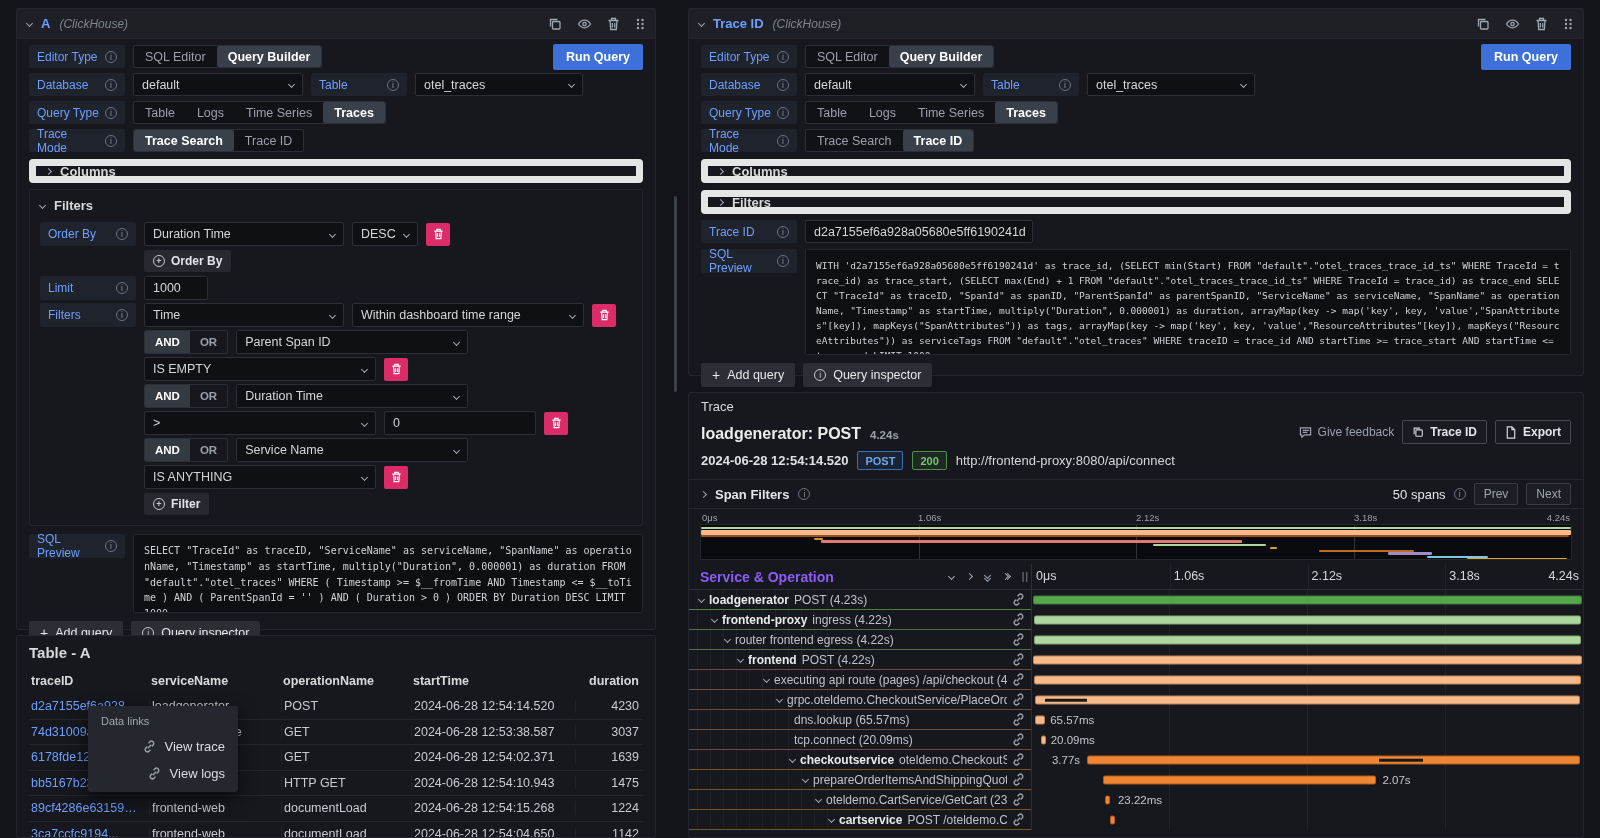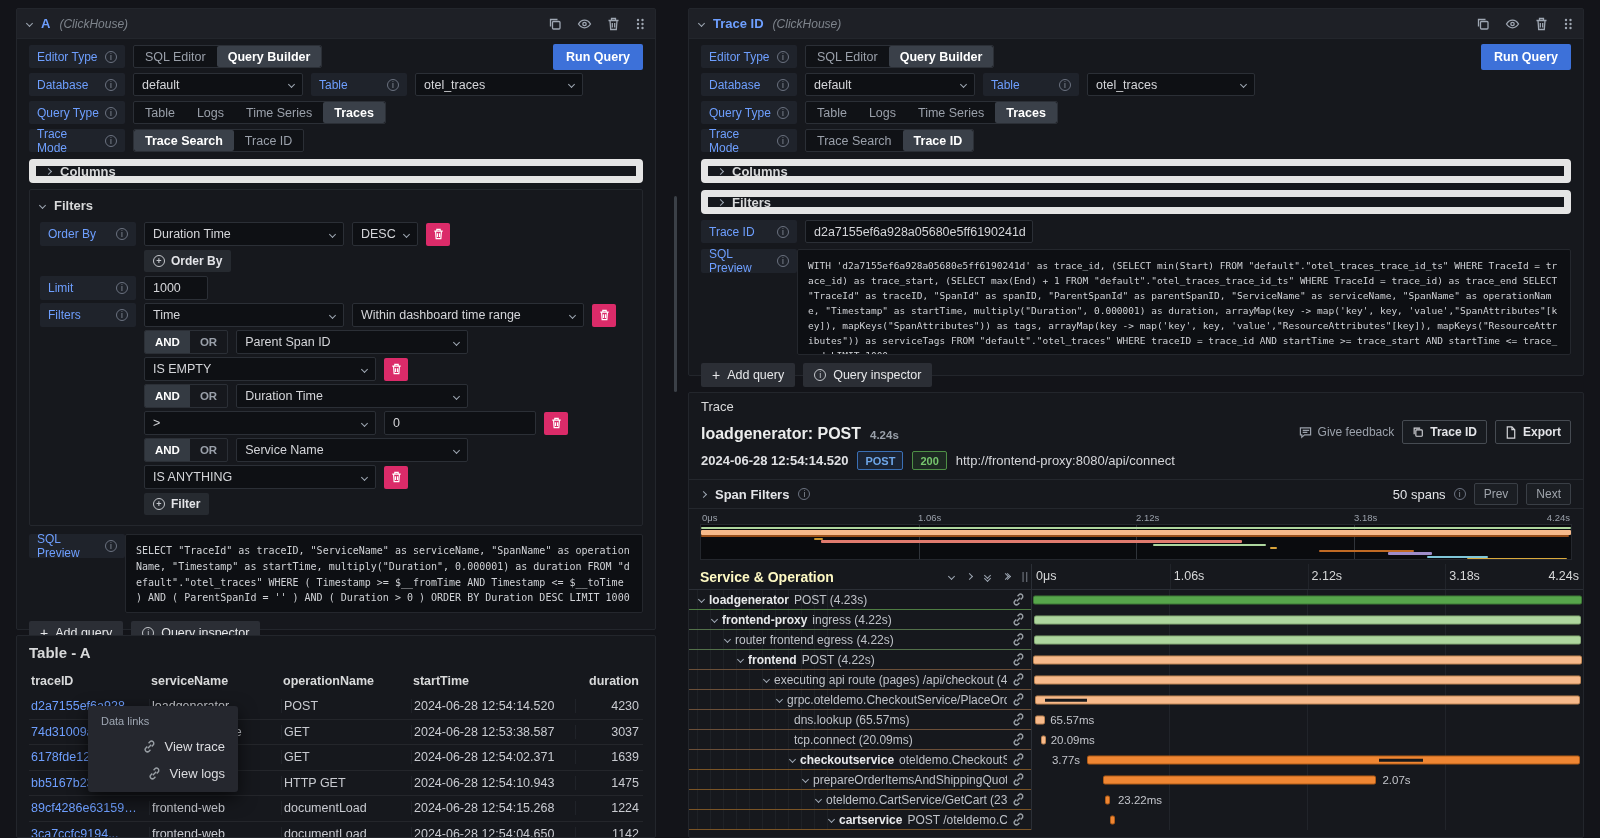--- a/index.html
+++ b/index.html
@@ -28,21 +28,21 @@
   .trash{width:24px;height:23px;background:#DB2B69;border-radius:2px;display:inline-flex;align-items:center;justify-content:center;flex:none}
   .cbox{border:7px solid #e5e5e5;border-radius:4px;display:flex;align-items:center;gap:9px;height:24px;padding:0 10px;margin-top:7px;color:#d8d9da;font-size:13px;font-weight:600}
   .fbox{border:1px solid #24272d;border-radius:2px;padding:8px 10px 9px;margin-top:6px}
   .fbox .fhead{display:flex;align-items:center;gap:9px;color:#d8d9da;font-size:13px;font-weight:600;margin-bottom:9px}
   .fbox .frow{margin-bottom:3px;height:24px}
   .andor{display:flex;border:1px solid #2b2f36;border-radius:2px;height:100%;overflow:hidden}
   .andor span{display:flex;align-items:center;padding:0 10px;font-size:11.5px;color:#9aa0aa;font-weight:600}
   .andor .on{background:#343a42;color:#fff}
   .addbtn{display:inline-flex;align-items:center;gap:6px;height:22px;padding:0 9px;background:#262a30;color:#e3e4e8;font-size:12px;font-weight:600;border-radius:2px}
   .pcirc{width:12px;height:12px;border:1px solid #c4c7cc;border-radius:50%;font-size:9px;display:inline-flex;align-items:center;justify-content:center;color:#c4c7cc;font-style:normal}
-  .sqlrow{display:flex;margin-top:8px}
+  .sqlrow{display:flex;gap:8px;margin-top:8px}
   .sqlrow .lbl{height:24px;align-self:flex-start}
   .code{flex:1;background:#0d0f13;border:1px solid #24272d;border-radius:2px;padding:8px 10px;font-family:"DejaVu Sans Mono","Liberation Mono",monospace;color:#d0d2d6;white-space:pre-wrap;word-break:break-all;overflow:hidden}
   .code.l{font-size:10px;line-height:1.58;height:79px}
   .code.rr{font-size:9.5px;line-height:1.58;height:106px}
   .footer{display:flex;gap:8px;margin-top:8px}
   .fbtn{display:inline-flex;align-items:center;gap:7px;height:24px;padding:0 11px;background:#2b2e35;color:#e6e7e9;font-size:12.5px;font-weight:500;border-radius:2px}
   svg{flex:none}
   
   .tpanel{left:16px;top:635px;width:640px;height:203px;overflow:hidden}
   .ttitle{padding:8px 12px 6px;font-size:15px;font-weight:600;color:#d8d9da}
@@ -81,21 +81,21 @@
   
   .mmap{margin:2px 11px 0;position:relative}
   .mticks{position:relative;height:13px;font-size:9.5px;color:#9aa0aa}
   .mticks span{position:absolute;top:1px}
   .mbody{position:relative;height:36px;background:#0a0b0e;border:1px solid #24272d;overflow:hidden}
   .mbody i{position:absolute;border-radius:1px}
   .mgl{position:absolute;top:0;bottom:0;width:1px;background:#6a727c66}
   
   .soh{display:flex;height:26px;border-bottom:1px solid #2b2f36;margin-top:4px}
   .sol{width:342px;flex:none;display:flex;align-items:center;padding-left:11px;gap:4px}
-  .sol b{font-size:14px;color:#fef9c3;margin-right:10px}
+  .sol b{font-size:14px;color:#8b5cf6;margin-right:10px}
   .soi{display:flex;gap:13px;align-items:center;margin-left:auto;margin-right:8px;color:#c3c5cb}
   .dd{display:inline-flex;flex-direction:column;gap:1px}
   .rsz{color:#8a919c;font-size:10px;letter-spacing:1px;margin-right:2px}
   .sor{flex:1;position:relative;font-size:12.5px;color:#d8d9da;border-left:1px solid #2b2f36}
   .sor span{position:absolute;top:5px}
   
   .rows{position:relative}
   .guides{position:absolute;left:0;top:0;bottom:0;width:342px;pointer-events:none}
   .guides i{position:absolute;top:0;bottom:0;width:1px;background:#1e2126}
   .tgrid{position:absolute;left:342px;right:0;top:0;bottom:0;pointer-events:none}

